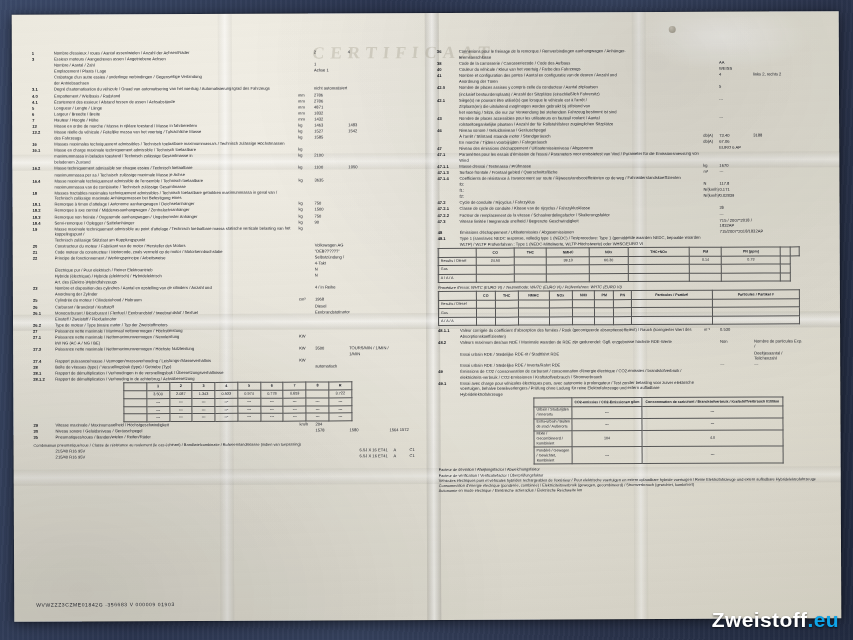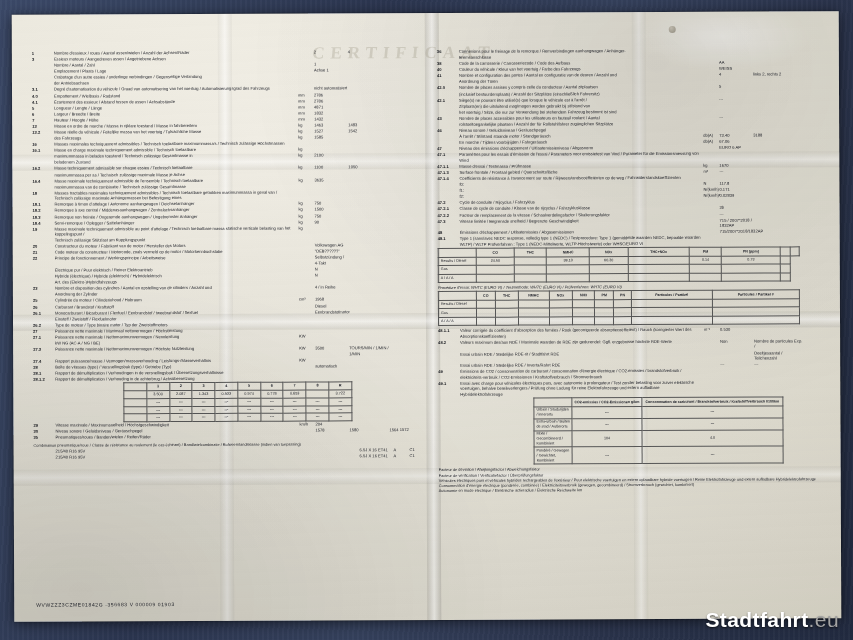--- a/index.html
+++ b/index.html
@@ -75,21 +75,21 @@
   .em-tbl td.lbl{text-align:left;padding-left:2px;width:34px;}
   
   .docid{position:absolute;left:22px;bottom:14px;font-size:5px;letter-spacing:.6px;color:#2a2c34;}
   
   #brand{
     position:absolute;right:14px;bottom:8px;
     font-family:"Liberation Sans", sans-serif;
     color:#ffffff;font-size:21px;font-weight:bold;letter-spacing:.4px;
     text-shadow:0 1px 2px rgba(0,0,0,.6);
   }
-  #brand .eu{color:#a3a3a3;font-weight:normal;}
+  #brand .eu{color:#0ea5e9;font-weight:bold;}
   
   .glare{
     position:absolute;left:620px;top:-10px;width:180px;height:70px;
     background:radial-gradient(ellipse at center, rgba(255,255,255,.55), rgba(255,255,255,0) 70%);
     pointer-events:none;
   }
   .dot{position:absolute;left:657px;top:14px;width:7px;height:7px;border-radius:50%;
        background:radial-gradient(circle at 35% 30%,#c9c3b4,#8d8777);opacity:.8;}
 </style>
 </head>
@@ -1077,14 +1077,14 @@
         <div style="font-size: 3.9px; line-height: 1.35;">Consommation d'énergie électrique (pondérée, combinée) / Elektriciteitsverbruik (gewogen, gecombineerd) / Stromverbrauch (gewichtet, kombiniert)</div>
         <div style="font-size: 3.9px; line-height: 1.35;">Autonomie en mode électrique / Elektrische actieradius / Elektrische Reichweite   km</div>
       </div>
   </div>
 
   <div class="docid">WVWZZZ3CZME01842G -356683 V 000009   01903</div>
   <div class="shade"></div>
 </div>
 
 <div id="brand">
-  <span>Stadtfahrt</span><span class="eu">.eu</span>
+  <span>Zweistoff</span><span class="eu">.eu</span>
 </div>
 
 </body></html>

